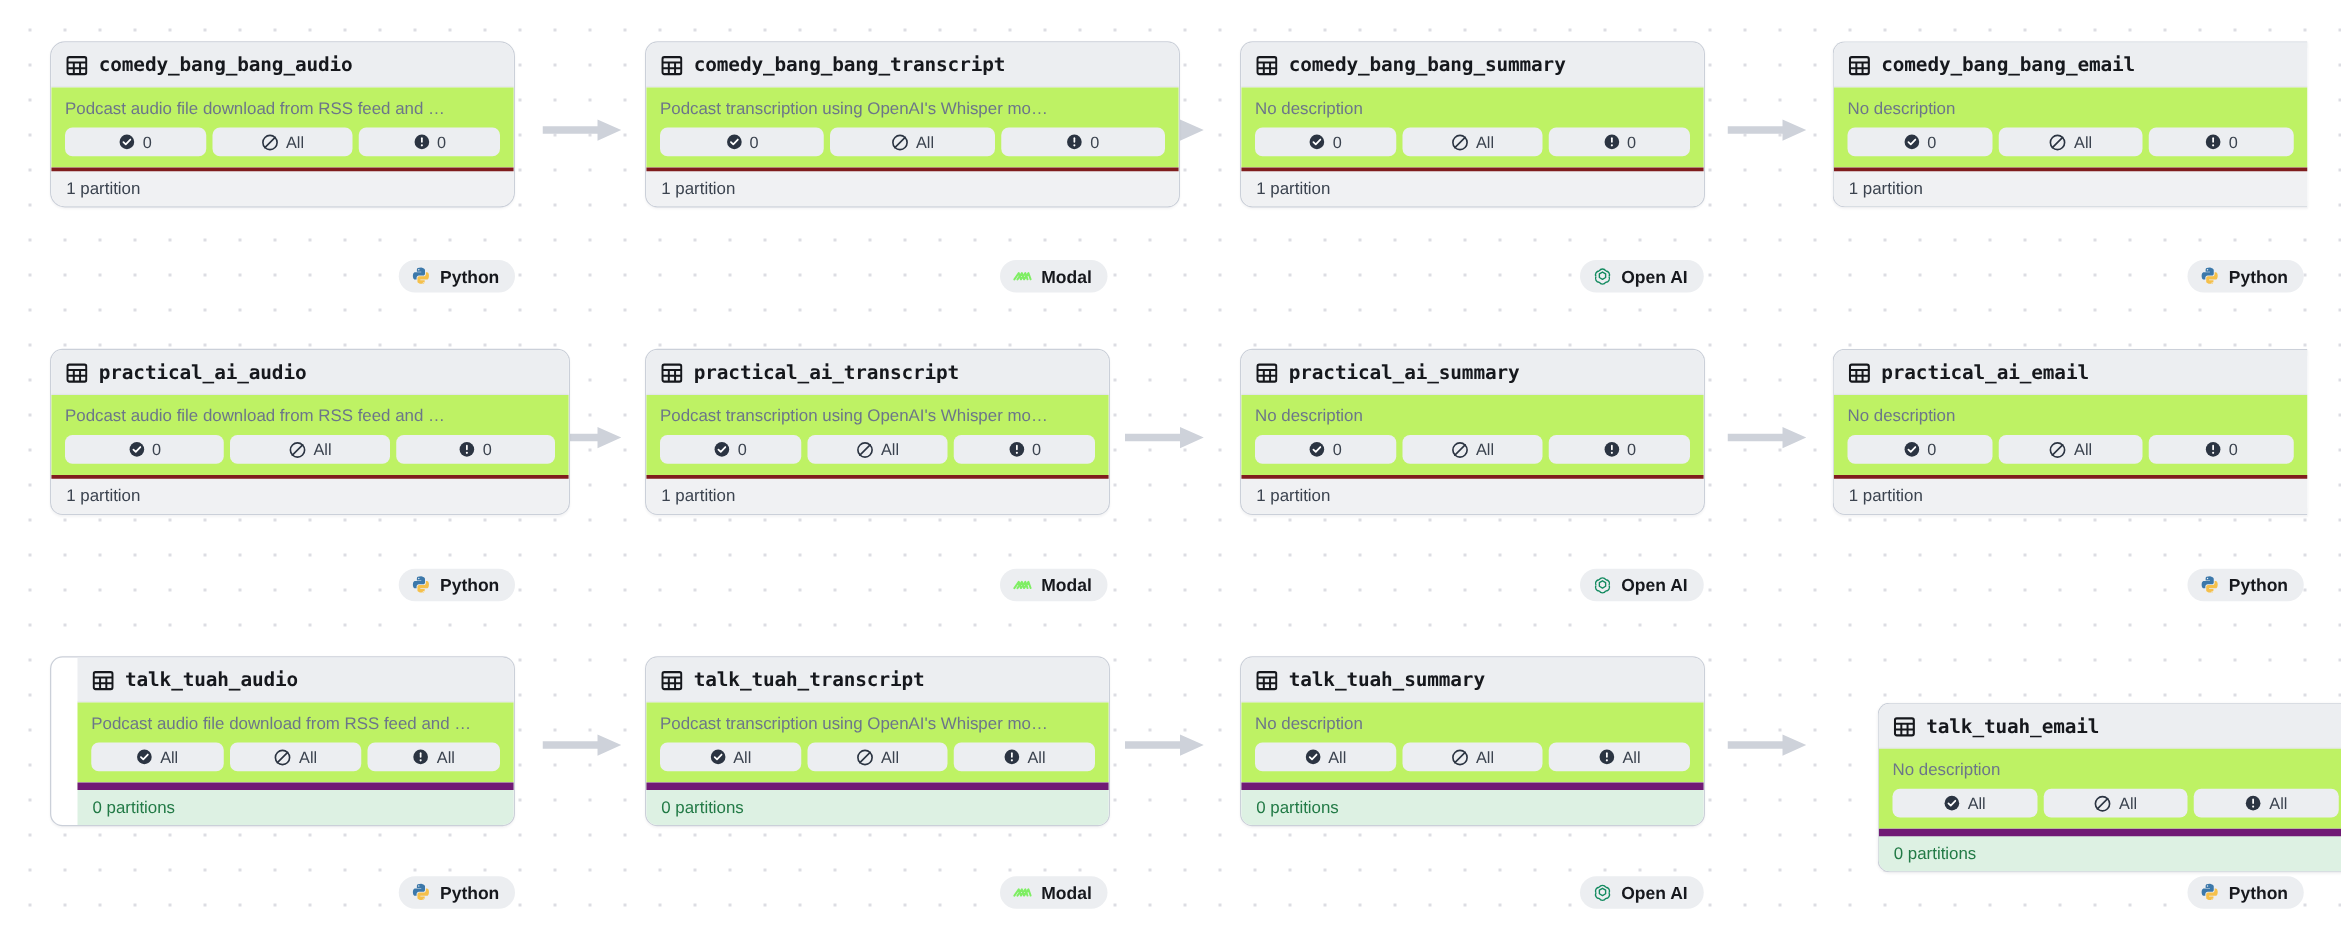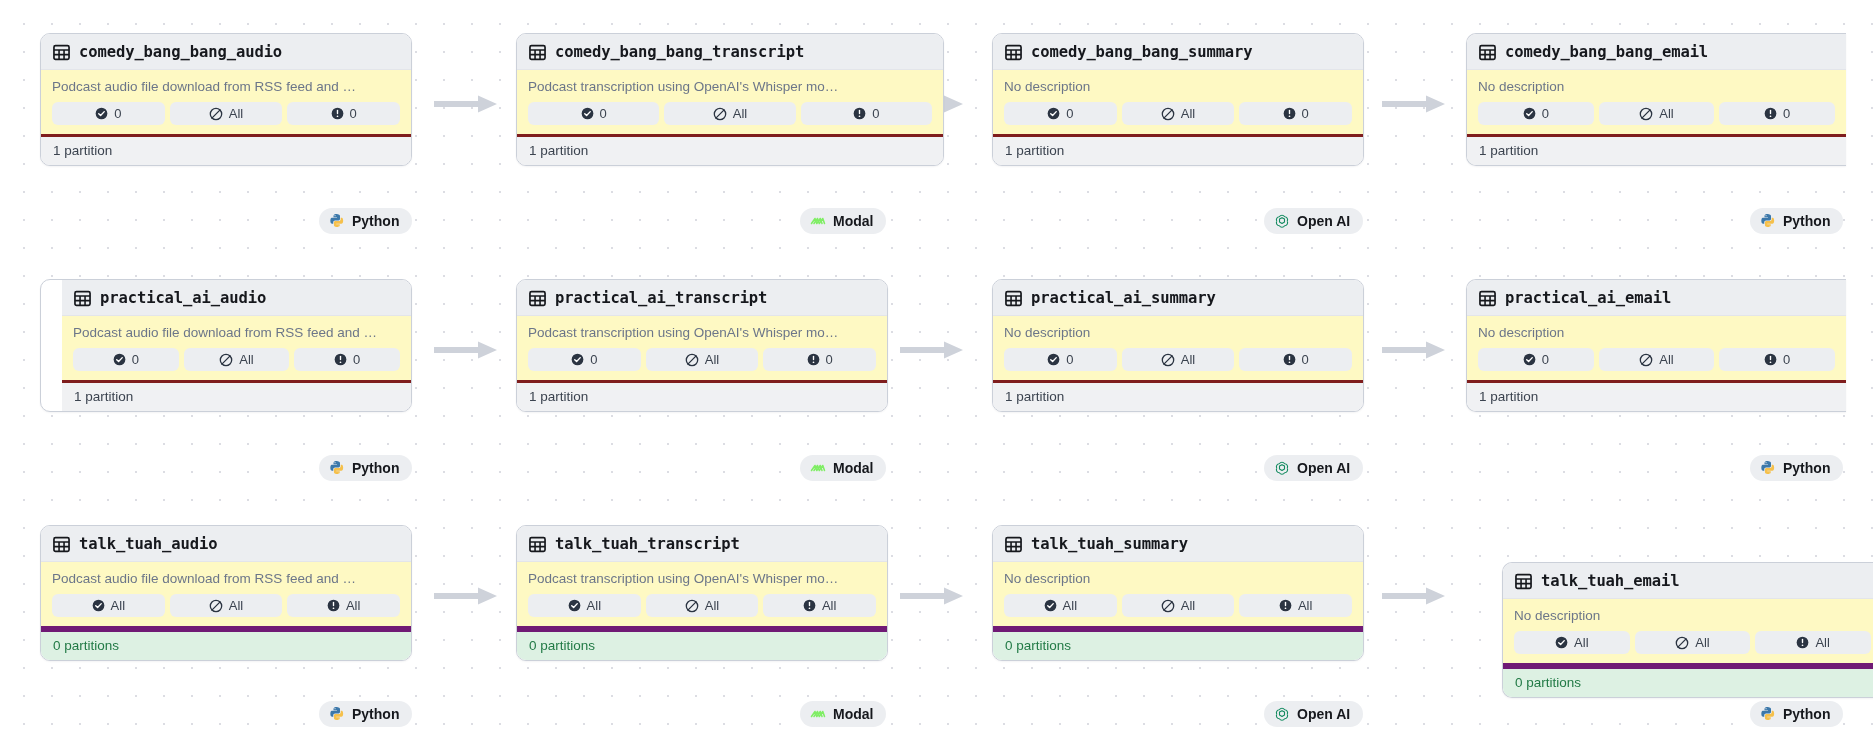--- a/index.html
+++ b/index.html
@@ -52,21 +52,21 @@
   .card-title {
     font-family: "DejaVu Sans Mono", "Liberation Mono", monospace;
     font-size: 15.5px;
     font-weight: 700;
     color: #16181d;
     letter-spacing: -0.1px;
     white-space: nowrap;
     overflow: hidden;
   }
   .card-body {
-    background: #fef9c3;
+    background: #bef264;
     padding: 8px 11px 9px 11px;
   }
   .card-desc {
     font-size: 13.5px;
     color: #6c7689;
     line-height: 17px;
     white-space: nowrap;
     overflow: hidden;
     text-overflow: ellipsis;
     margin-bottom: 7px;
@@ -129,21 +129,21 @@
 <div id="canvas">
     <div class="arrow" style="left: 434px; top: 93px;"><svg width="64" height="22" viewBox="0 0 64 22">
         <path d="M0 8 H44 V2.5 L63 11 L44 19.5 V14 H0 Z" fill="#ced2da"></path>
       </svg></div>
     <div class="arrow" style="left: 900px; top: 93px;"><svg width="64" height="22" viewBox="0 0 64 22">
         <path d="M0 8 H44 V2.5 L63 11 L44 19.5 V14 H0 Z" fill="#ced2da"></path>
       </svg></div>
     <div class="arrow" style="left: 1382px; top: 93px;"><svg width="64" height="22" viewBox="0 0 64 22">
         <path d="M0 8 H44 V2.5 L63 11 L44 19.5 V14 H0 Z" fill="#ced2da"></path>
       </svg></div>
-    <div class="asset-card" style="left: 40px; top: 33px; width: 372px;">
+    <div class="asset-card" style="left: 40px; top: 33px; width: 372px; border-radius: 12px;">
       <div class="card-header">
         <svg class="table-icon" viewBox="0 0 16 16">
           <rect x="0.9" y="1.6" width="14.2" height="12.8" rx="1.4" fill="none" stroke="#16181d" stroke-width="1.6"></rect>
           <line x1="0.9" y1="5.6" x2="15.1" y2="5.6" stroke="#16181d" stroke-width="1.5"></line>
           <line x1="0.9" y1="10.0" x2="15.1" y2="10.0" stroke="#16181d" stroke-width="1.5"></line>
           <line x1="5.7" y1="5.6" x2="5.7" y2="14.4" stroke="#16181d" stroke-width="1.5"></line>
           <line x1="10.4" y1="5.6" x2="10.4" y2="14.4" stroke="#16181d" stroke-width="1.5"></line>
         </svg>
         <span class="card-title">comedy_bang_bang_audio</span>
       </div>
@@ -330,21 +330,21 @@
     </div>
     <div class="arrow" style="left: 434px; top: 339px;"><svg width="64" height="22" viewBox="0 0 64 22">
         <path d="M0 8 H44 V2.5 L63 11 L44 19.5 V14 H0 Z" fill="#ced2da"></path>
       </svg></div>
     <div class="arrow" style="left: 900px; top: 339px;"><svg width="64" height="22" viewBox="0 0 64 22">
         <path d="M0 8 H44 V2.5 L63 11 L44 19.5 V14 H0 Z" fill="#ced2da"></path>
       </svg></div>
     <div class="arrow" style="left: 1382px; top: 339px;"><svg width="64" height="22" viewBox="0 0 64 22">
         <path d="M0 8 H44 V2.5 L63 11 L44 19.5 V14 H0 Z" fill="#ced2da"></path>
       </svg></div>
-    <div class="asset-card" style="left: 40px; top: 279px; width: 372px; padding-left: 21px;">
+    <div class="asset-card" style="left: 40px; top: 279px; width: 416px;">
       <div class="card-header">
         <svg class="table-icon" viewBox="0 0 16 16">
           <rect x="0.9" y="1.6" width="14.2" height="12.8" rx="1.4" fill="none" stroke="#16181d" stroke-width="1.6"></rect>
           <line x1="0.9" y1="5.6" x2="15.1" y2="5.6" stroke="#16181d" stroke-width="1.5"></line>
           <line x1="0.9" y1="10.0" x2="15.1" y2="10.0" stroke="#16181d" stroke-width="1.5"></line>
           <line x1="5.7" y1="5.6" x2="5.7" y2="14.4" stroke="#16181d" stroke-width="1.5"></line>
           <line x1="10.4" y1="5.6" x2="10.4" y2="14.4" stroke="#16181d" stroke-width="1.5"></line>
         </svg>
         <span class="card-title">practical_ai_audio</span>
       </div>
@@ -531,21 +531,21 @@
     </div>
     <div class="arrow" style="left: 434px; top: 585px;"><svg width="64" height="22" viewBox="0 0 64 22">
         <path d="M0 8 H44 V2.5 L63 11 L44 19.5 V14 H0 Z" fill="#ced2da"></path>
       </svg></div>
     <div class="arrow" style="left: 900px; top: 585px;"><svg width="64" height="22" viewBox="0 0 64 22">
         <path d="M0 8 H44 V2.5 L63 11 L44 19.5 V14 H0 Z" fill="#ced2da"></path>
       </svg></div>
     <div class="arrow" style="left: 1382px; top: 585px;"><svg width="64" height="22" viewBox="0 0 64 22">
         <path d="M0 8 H44 V2.5 L63 11 L44 19.5 V14 H0 Z" fill="#ced2da"></path>
       </svg></div>
-    <div class="asset-card green" style="left: 40px; top: 525px; width: 372px;">
+    <div class="asset-card green" style="left: 40px; top: 525px; width: 372px; padding-left: 21px;">
       <div class="card-header">
         <svg class="table-icon" viewBox="0 0 16 16">
           <rect x="0.9" y="1.6" width="14.2" height="12.8" rx="1.4" fill="none" stroke="#16181d" stroke-width="1.6"></rect>
           <line x1="0.9" y1="5.6" x2="15.1" y2="5.6" stroke="#16181d" stroke-width="1.5"></line>
           <line x1="0.9" y1="10.0" x2="15.1" y2="10.0" stroke="#16181d" stroke-width="1.5"></line>
           <line x1="5.7" y1="5.6" x2="5.7" y2="14.4" stroke="#16181d" stroke-width="1.5"></line>
           <line x1="10.4" y1="5.6" x2="10.4" y2="14.4" stroke="#16181d" stroke-width="1.5"></line>
         </svg>
         <span class="card-title">talk_tuah_audio</span>
       </div>

